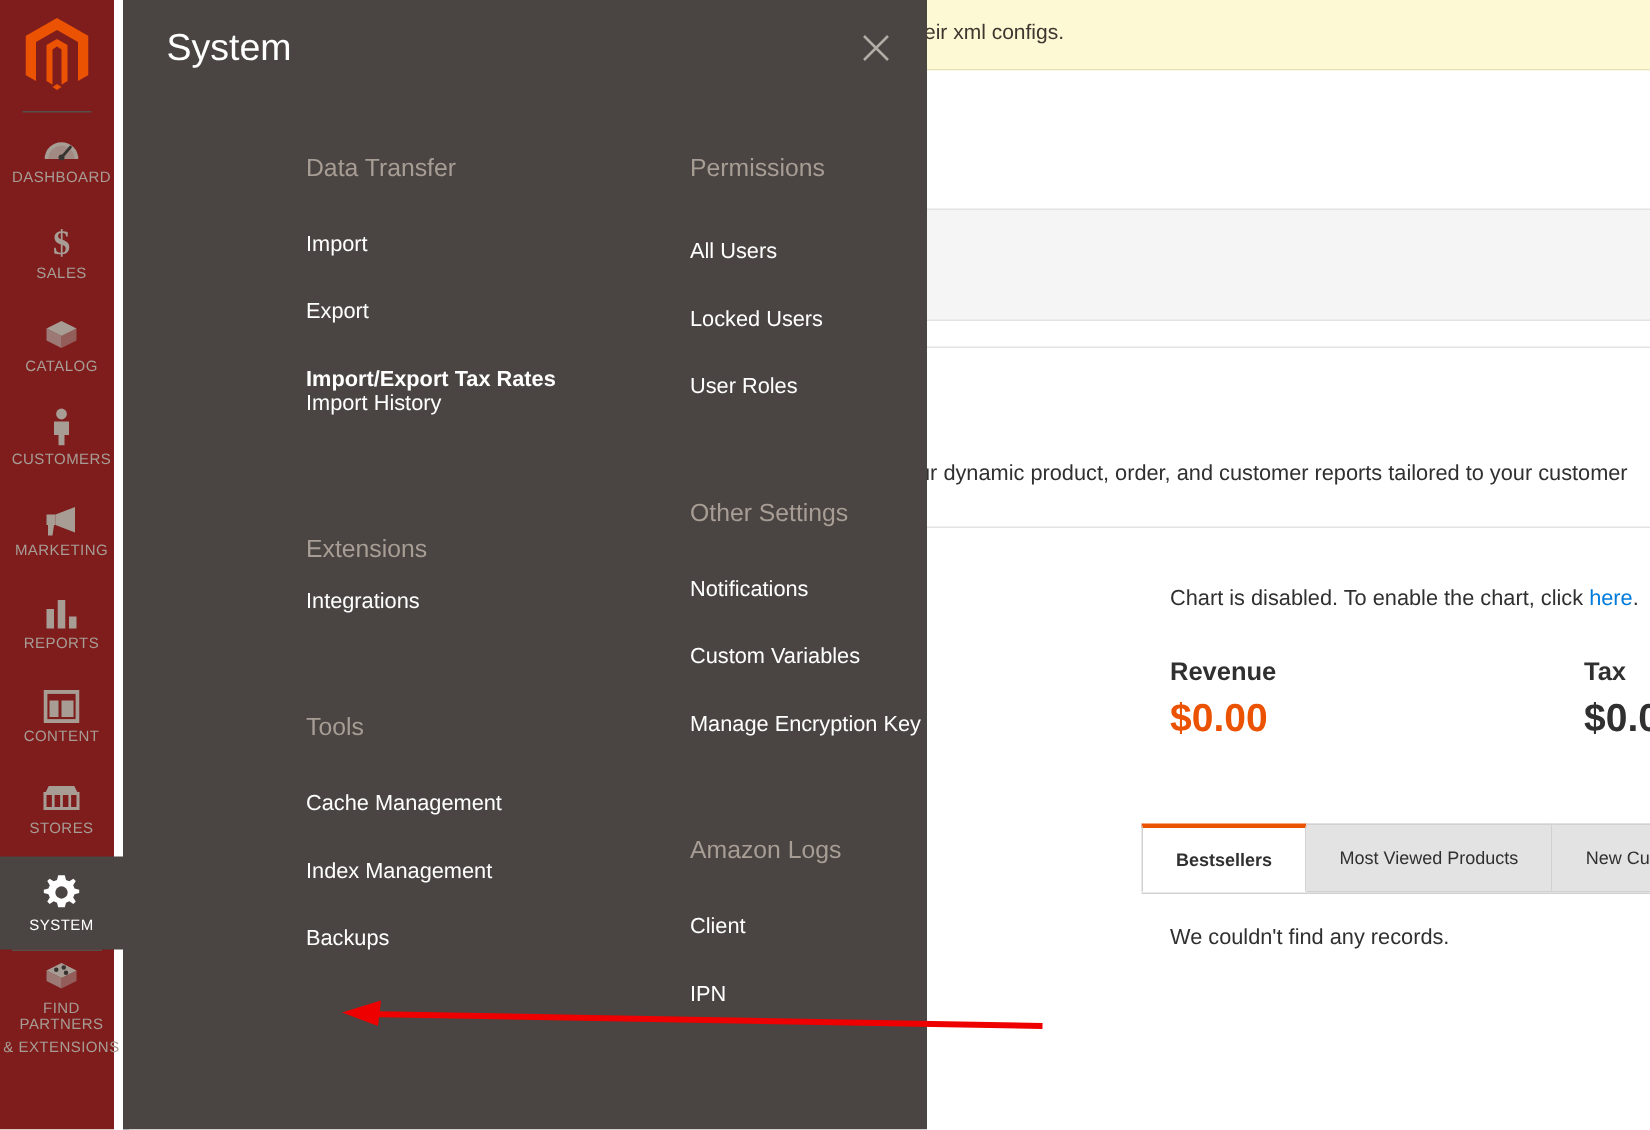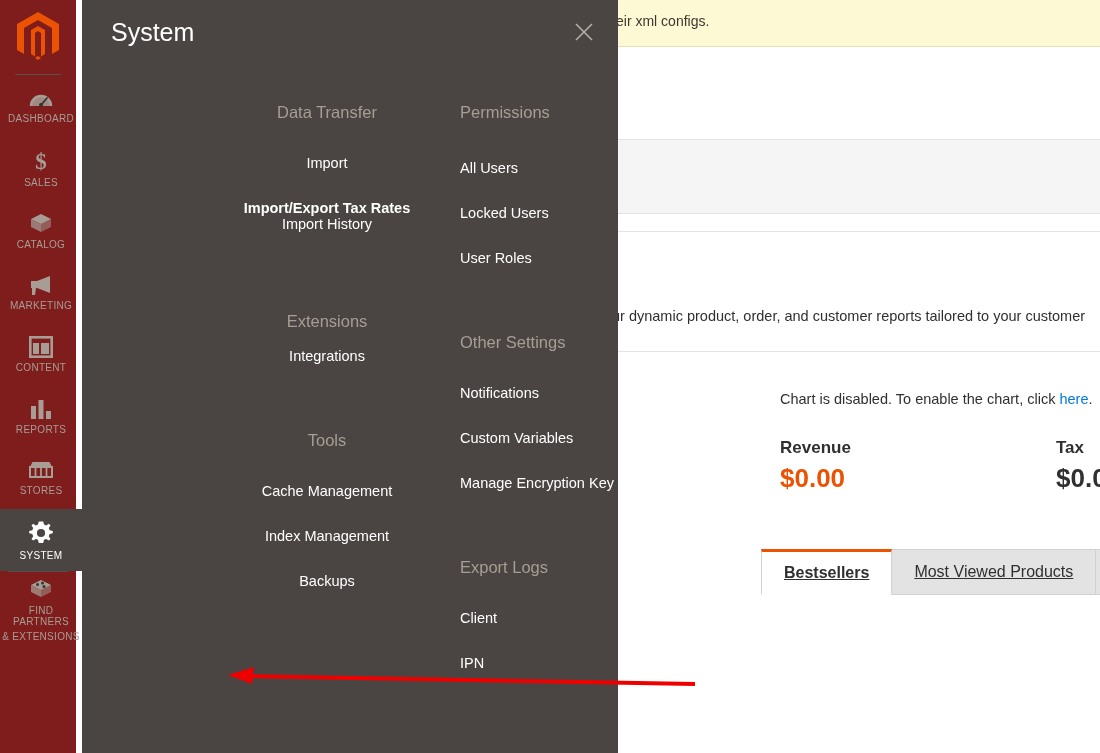--- a/index.html
+++ b/index.html
@@ -65,26 +65,25 @@
   }
   .total-value.accent { color: #eb5202; }
   .total-value.plain  { color: #303030; }
 
   
   .tabs { position: absolute; left: 679px; top: 549px; display: flex; }
   .tab {
     height: 46px;
     padding: 0 22px;
     display: flex; align-items: center; justify-content: center;
-    font-size: 16px; color: #303030;
+    font-size: 12px; color: #303030;
     background: #e3e3e3;
     border: 1px solid #d1d1d1;
     border-left: none;
     white-space: nowrap;
-    text-decoration: underline;
   }
   .tab:first-child { border-left: 1px solid #d1d1d1; }
   .tab.active {
     background: #ffffff;
     font-weight: bold;
     border-top: 3px solid #eb5202;
     border-bottom: 1px solid #ffffff;
     color: #303030;
   }
   .tab-body {
@@ -142,21 +141,21 @@
     font-size: 25px; color: #ffffff; font-weight: normal;
   }
   .flyout-close {
     position: absolute; left: 487px; top: 17px;
     width: 30px; height: 30px;
     display: flex; align-items: center; justify-content: center;
     cursor: pointer;
   }
   .menu-cols { position: absolute; left: 0; top: 94px; width: 536px; }
   .menu-col { position: absolute; top: 0; }
-  .menu-col.col1 { left: 111px; width: 268px; text-align: center; }
+  .menu-col.col1 { left: 122px; width: 268px; }
   .menu-col.col2 { left: 378px; width: 160px; }
   .group-title {
     font-size: 16.5px; color: #a79d95;
     white-space: nowrap;
   }
   .menu-link {
     display: block;
     font-size: 14.5px; color: #ffffff;
     text-decoration: none; white-space: nowrap;
   }
@@ -197,20 +196,23 @@
         <div class="total-value plain">$0.00</div>
       </div>
     </div>
 
     <div class="tabs">
       <div class="tab active">Bestsellers</div>
       <div class="tab">Most Viewed Products</div>
       <div class="tab">New Customers</div>
     </div>
 
+    <div class="tab-body">
+      <div class="tab-empty">We couldn't find any records.</div>
+    </div>
   </div>
 
   <div class="sidebar">
 
     <div class="logo-wrap">
       <svg width="42" height="50" viewBox="0 0 42 50">
         <path d="M21 0 L42 12 L42 38 L35 42 L35 16 L21 8 L7 16 L7 42 L0 38 L0 12 Z" fill="#eb5202"></path>
         <path d="M21 14 L28 18 L28 42 L24 44.5 L24 21 L21 19 L18 21 L18 44.5 L14 42 L14 18 Z" fill="#eb5202"></path>
         <path d="M21 44 L24 46 L21 48 L18 46 Z" fill="#eb5202"></path>
       </svg>
@@ -242,52 +244,61 @@
       <span class="nav-icon">
         <svg width="26" height="24" viewBox="0 0 26 24">
           <path d="M3 8 L13 3 L23 8 L13 13 Z" fill="currentColor"></path>
           <path d="M3 8 L13 13 L13 21 L3 16 Z" fill="currentColor" opacity="0.72"></path>
           <path d="M23 8 L13 13 L13 21 L23 16 Z" fill="currentColor" opacity="0.5"></path>
         </svg>
       </span>
       <span class="nav-label">CATALOG</span>
     </div>
 
+    <div class="nav-item">
+      <span class="nav-icon">
+        <svg width="18" height="25" viewBox="0 0 18 25">
+          <circle cx="9" cy="4" r="3.6" fill="currentColor"></circle>
+          <path d="M4 9 h10 v9 h-3 v7 h-4 v-7 h-3 z" fill="currentColor"></path>
+        </svg>
+      </span>
+      <span class="nav-label">CUSTOMERS</span>
+    </div>
 
     <div class="nav-item">
       <span class="nav-icon">
         <svg width="26" height="22" viewBox="0 0 26 22">
           <path d="M9 7 L22 2 L22 19 L9 14 Z" fill="currentColor"></path>
           <rect x="3" y="7" width="6" height="7" fill="currentColor"></rect>
           <path d="M4 14 L8 14 L7 21 L4 21 Z" fill="currentColor"></path>
         </svg>
       </span>
       <span class="nav-label">MARKETING</span>
     </div>
 
     <div class="nav-item">
       <span class="nav-icon">
         <svg width="24" height="22" viewBox="0 0 24 22">
+          <rect x="2" y="8" width="5" height="13" fill="currentColor"></rect>
+          <rect x="9.5" y="2" width="5" height="19" fill="currentColor"></rect>
+          <rect x="17" y="13" width="5" height="8" fill="currentColor"></rect>
+        </svg>
+      </span>
+      <span class="nav-label">REPORTS</span>
+    </div>
+
+    <div class="nav-item">
+      <span class="nav-icon">
+        <svg width="24" height="22" viewBox="0 0 24 22">
           <rect x="1.3" y="1.3" width="21.4" height="19.4" fill="none" stroke="currentColor" stroke-width="2.6"></rect>
           <rect x="4" y="7" width="6" height="11" fill="currentColor"></rect>
           <rect x="12" y="7" width="8" height="11" fill="currentColor"></rect>
         </svg>
       </span>
       <span class="nav-label">CONTENT</span>
-    </div>
-
-    <div class="nav-item">
-      <span class="nav-icon">
-        <svg width="24" height="22" viewBox="0 0 24 22">
-          <rect x="2" y="8" width="5" height="13" fill="currentColor"></rect>
-          <rect x="9.5" y="2" width="5" height="19" fill="currentColor"></rect>
-          <rect x="17" y="13" width="5" height="8" fill="currentColor"></rect>
-        </svg>
-      </span>
-      <span class="nav-label">REPORTS</span>
     </div>
 
     <div class="nav-item">
       <span class="nav-icon">
         <svg width="26" height="20" viewBox="0 0 26 20">
           <path d="M2 6 L4.5 1 L21.5 1 L24 6 Z" fill="currentColor"></path>
           <rect x="2" y="6" width="22" height="10" fill="none" stroke="currentColor" stroke-width="2"></rect>
           <path d="M7.5 6 L7.5 16 M13 6 L13 16 M18.5 6 L18.5 16" stroke="currentColor" stroke-width="1.8"></path>
         </svg>
       </span>
@@ -329,20 +340,21 @@
       <svg width="22" height="22" viewBox="0 0 22 22">
         <path d="M3 3 L19 19 M19 3 L3 19" stroke="#b3aca6" stroke-width="1.7"></path>
       </svg>
     </div>
 
     <div class="menu-cols">
 
       <div class="menu-col col1">
         <div class="group-title" style="margin-top:9px;">Data Transfer</div>
         <a class="menu-link" style="margin-top:33px;" href="#">Import</a>
+        <a class="menu-link" style="margin-top:29px;" href="#">Export</a>
         <a class="menu-link" style="margin-top:29px;font-weight:bold;" href="#">Import/Export Tax Rates</a>
         <a class="menu-link" style="" href="#">Import History</a>
 
         <div class="group-title" style="margin-top:80px;">Extensions</div>
         <a class="menu-link" style="margin-top:17px;" href="#">Integrations</a>
 
         <div class="group-title" style="margin-top:67px;">Tools</div>
         <a class="menu-link" style="margin-top:33px;" href="#">Cache Management</a>
         <a class="menu-link" style="margin-top:29px;" href="#">Index Management</a>
         <a class="menu-link" style="margin-top:29px;" href="#">Backups</a>
@@ -352,21 +364,21 @@
         <div class="group-title" style="margin-top:9px;">Permissions</div>
         <a class="menu-link" style="margin-top:38px;" href="#">All Users</a>
         <a class="menu-link" style="margin-top:29px;" href="#">Locked Users</a>
         <a class="menu-link" style="margin-top:29px;" href="#">User Roles</a>
 
         <div class="group-title" style="margin-top:67px;">Other Settings</div>
         <a class="menu-link" style="margin-top:33px;" href="#">Notifications</a>
         <a class="menu-link" style="margin-top:29px;" href="#">Custom Variables</a>
         <a class="menu-link" style="margin-top:29px;" href="#">Manage Encryption Key</a>
 
-        <div class="group-title" style="margin-top:67px;">Export Logs</div>
+        <div class="group-title" style="margin-top:67px;">Amazon Logs</div>
         <a class="menu-link" style="margin-top:33px;" href="#">Client</a>
         <a class="menu-link" style="margin-top:29px;" href="#">IPN</a>
       </div>
     </div>
   </div>
 
   <svg class="annot-arrow" viewBox="0 0 1100 753">
     <g>
       <line x1="695" y1="684" x2="244" y2="676" stroke="#ee0000" stroke-width="4"></line>
       <polygon points="228,675 254,667 252,684" fill="#ee0000"></polygon>

